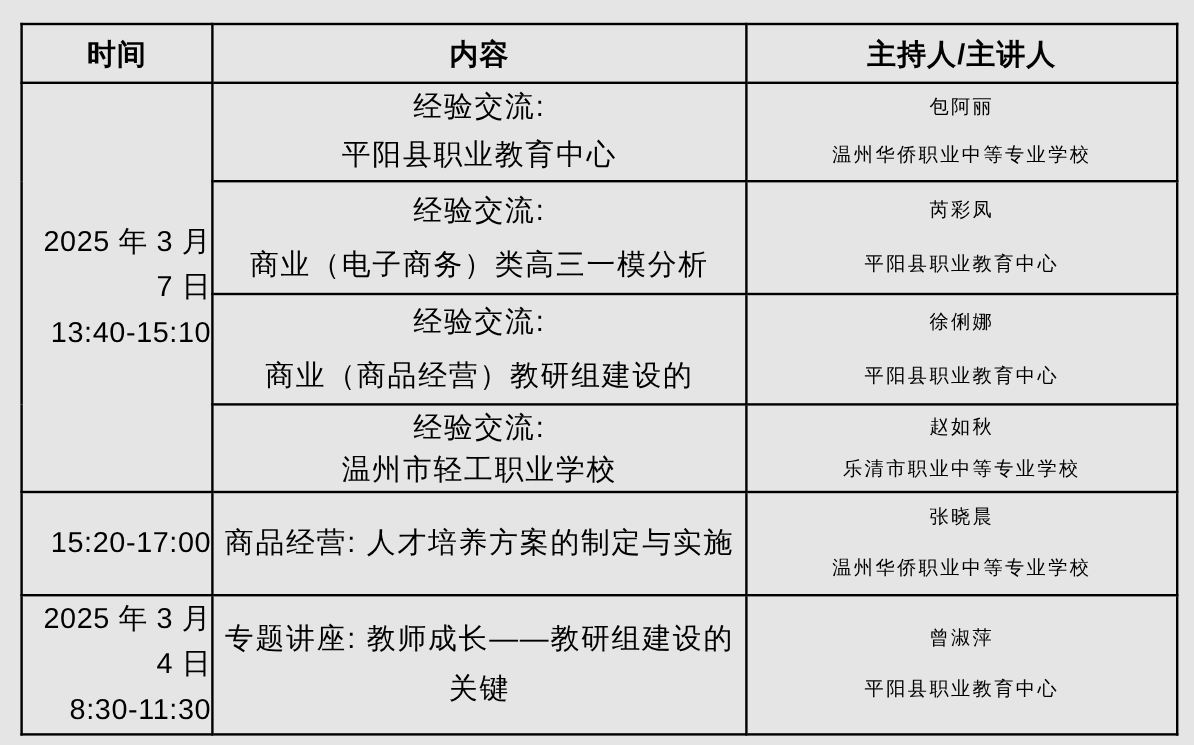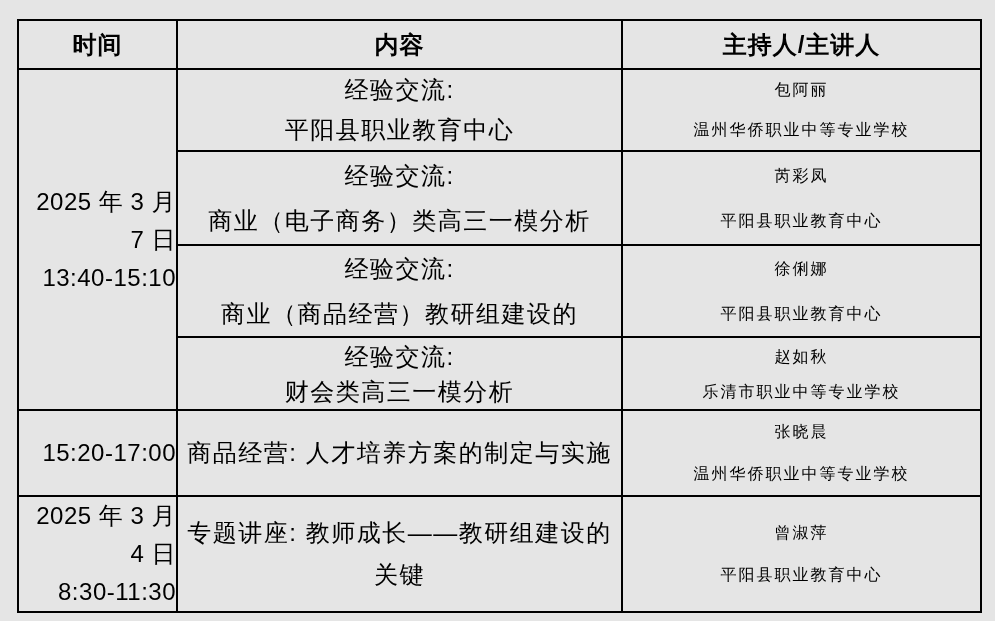--- a/index.html
+++ b/index.html
@@ -112,21 +112,21 @@
       </td>
       <td class="speaker-cell">
         <div>徐俐娜</div>
         <div>平阳县职业教育中心</div>
       </td>
     </tr>
 
     <tr style="height:73px" class="lh35">
       <td class="content-cell">
         <div>经验交流:</div>
-        <div>财会类高三一模分析</div>
+        <div>温州市轻工职业学校</div>
       </td>
       <td class="speaker-cell">
         <div>赵如秋</div>
         <div>乐清市职业中等专业学校</div>
       </td>
     </tr>
 
     <tr style="height:80px" class="lh42">
       <td class="time-cell">
         <div>15:20-17:00</div>

